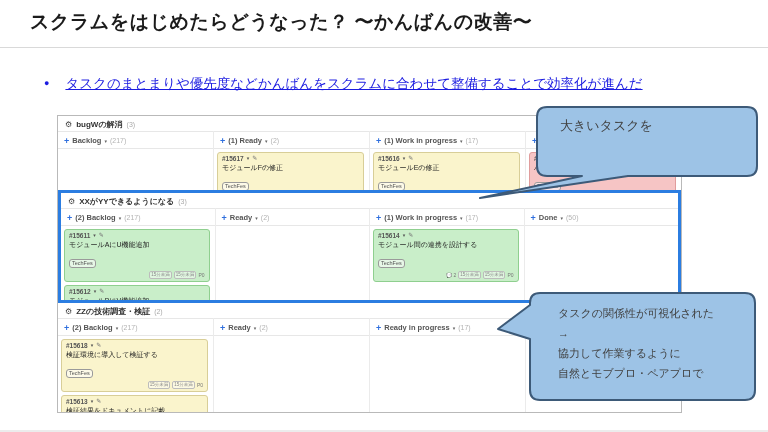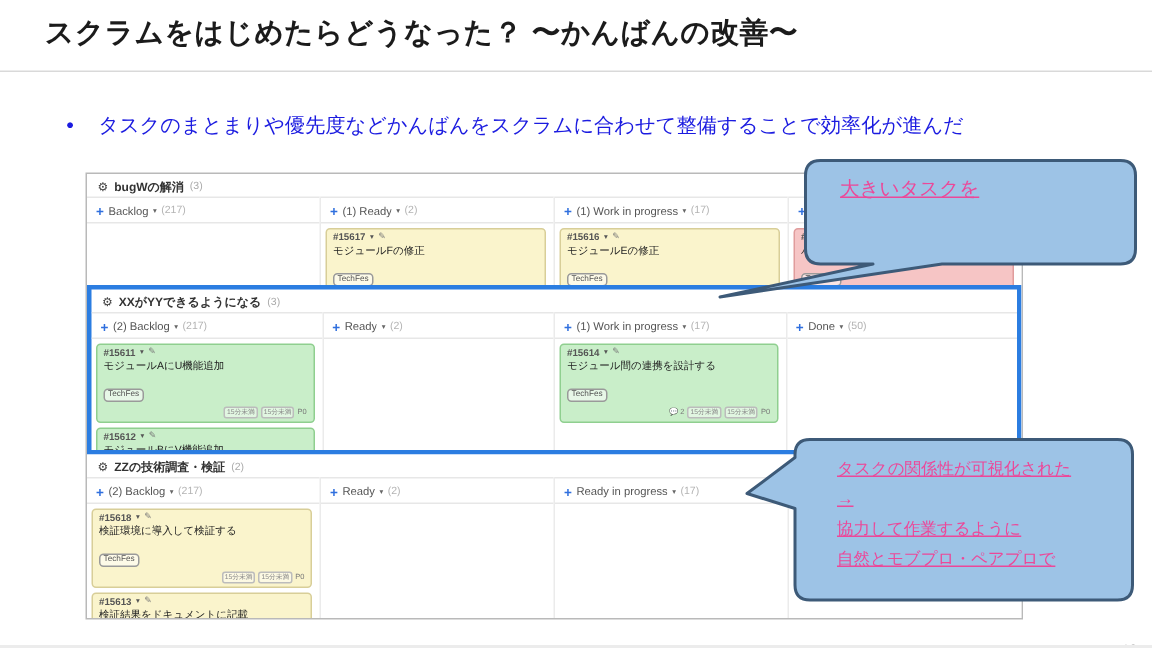--- a/index.html
+++ b/index.html
@@ -2,41 +2,41 @@
 <html><head>
 <meta charset="utf-8">
 <style>
   html,body{margin:0;padding:0;background:#e9e9e9;}
   .slide{position:relative;width:768px;height:432px;background:#ffffff;overflow:hidden;
          font-family:"Liberation Sans","DejaVu Sans",sans-serif;}
   .slide-title{position:absolute;left:30px;top:9px;font-size:19px;font-weight:bold;color:#1b1b1b;letter-spacing:.5px;}
   .title-rule{position:absolute;left:0;top:47px;width:768px;height:0;border-top:1px solid #d9d9d9;}
   .bullet-row{position:absolute;left:44px;top:75px;display:flex;align-items:flex-start;gap:16px;}
   .bullet-dot{color:#1b1be0;font-size:9px;line-height:17px;}
-  .bullet-text{color:#1b1be0;font-size:13.5px;font-weight:500;line-height:17px;}
+  .bullet-text{color:#1b1be0;font-size:13.5px;font-weight:500;line-height:17px;text-decoration:underline;}
 
   
   .board{position:absolute;left:57px;top:115px;width:625px;height:298px;background:#fff;
          border:1px solid #b9b9b9;overflow:hidden;box-sizing:border-box;}
   .section{display:flex;flex-direction:column;box-sizing:border-box;overflow:hidden;background:#fff;}
   .section.s1{height:74px;}
   .section.s2{height:113px;}
   .section.s3{height:111px;}
   .section.highlighted{border:3px solid #2b7de1;}
   .section-header{display:flex;align-items:center;gap:4px;padding:4px 7px 2px;flex:0 0 auto;}
   .gear{font-size:8px;color:#444;line-height:8px;}
   .sec-title{font-size:8px;font-weight:bold;color:#333;line-height:9px;}
   .sec-count{font-size:7px;color:#aaa;line-height:9px;}
   .columns{display:flex;flex:1 1 auto;min-height:0;}
   .column{flex:1 1 0;min-width:0;border-left:1px solid #ebebeb;box-sizing:border-box;}
   .column:first-child{border-left:none;}
   .col-header{display:flex;align-items:center;gap:3px;padding:4px 6px 3px;
               border-top:1px solid #e7e7e7;border-bottom:1px solid #e7e7e7;min-height:9px;}
   .add{color:#2f6fde;font-weight:bold;font-size:9px;line-height:8px;}
-  .col-label{font-size:7.5px;font-weight:normal;color:#555;white-space:nowrap;overflow:hidden;line-height:8px;}
+  .col-label{font-size:7.5px;font-weight:bold;color:#555;white-space:nowrap;overflow:hidden;line-height:8px;}
   .caret{font-size:5px;color:#666;line-height:8px;}
   .col-count{font-size:7px;color:#b3b3b3;white-space:nowrap;line-height:8px;}
 
   .card{margin:3px 5px 3px 3px;border-radius:3px;border:1px solid;padding:2px 4px;box-sizing:border-box;}
   .card--yellow{background:#faf4cc;border-color:#d8ce98;}
   .card--green{background:#c9eec9;border-color:#8fcf8f;}
   .card--pink{background:#f6c5c5;border-color:#e09c9c;}
   .card-idline{display:flex;align-items:center;gap:3px;}
   .card-id{font-size:6.5px;font-weight:bold;color:#555;line-height:7px;}
   .card-caret{font-size:5px;color:#555;line-height:7px;}
@@ -45,21 +45,21 @@
   .tag-chip{display:inline-block;border:1px solid #9a9a9a;border-radius:3px;padding:0 2px;
             font-size:5.5px;color:#555;background:rgba(255,255,255,.55);line-height:7px;}
   .badge-row{display:flex;justify-content:flex-end;align-items:center;gap:2px;margin-top:2px;}
   .comments{font-size:5px;color:#777;line-height:6px;}
   .badge{border:1px solid #bcbcbc;border-radius:2px;padding:0 1px;font-size:4.5px;color:#888;
          background:rgba(255,255,255,.45);line-height:6px;white-space:nowrap;}
   .priority{font-size:5px;color:#777;line-height:6px;}
 
   
   .callout-svg{position:absolute;pointer-events:none;}
-  .callout-text{position:absolute;color:#ec4899;font-weight:500;text-decoration:underline;}
+  .callout-text{position:absolute;color:#404040;font-weight:500;}
   .callout-text.c1{left:560px;top:116px;font-size:13px;line-height:19px;}
   .callout-text.c2{left:558px;top:303px;font-size:11px;line-height:20px;}
 
   .page-num{position:absolute;right:10px;top:428px;font-size:9px;color:#999;}
   .bottom-rule{position:absolute;left:0;bottom:0;width:768px;height:2px;background:#ececec;}
 </style>
 </head>
 <body>
 
 <div class="slide">

